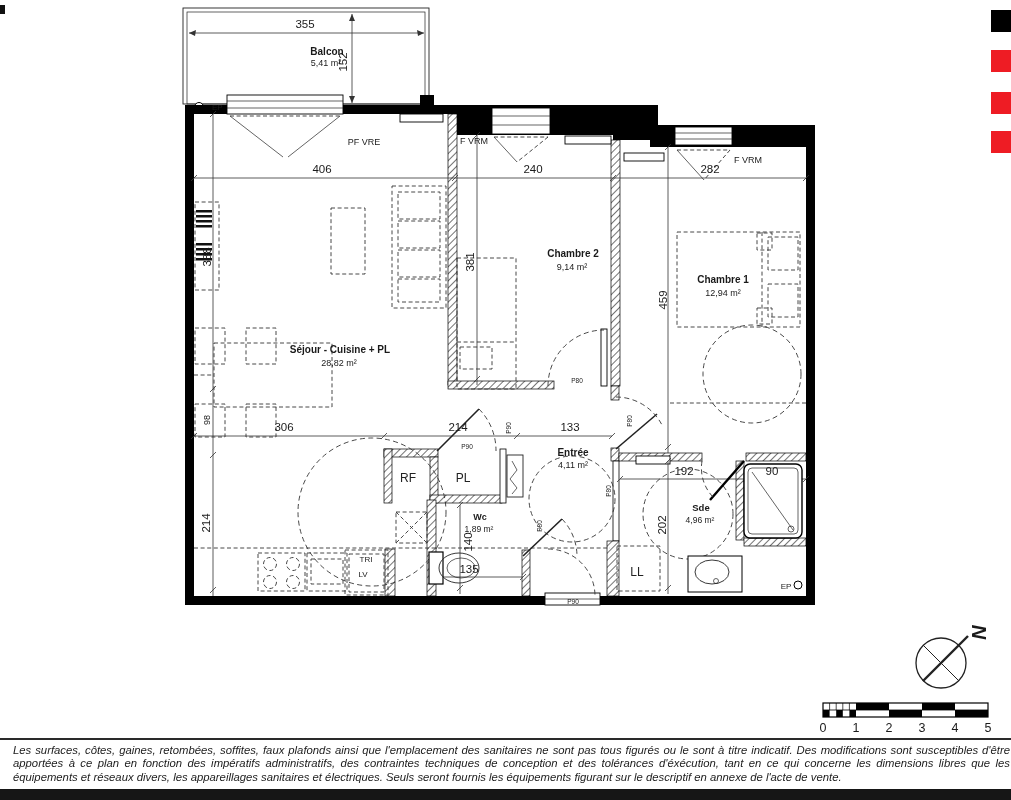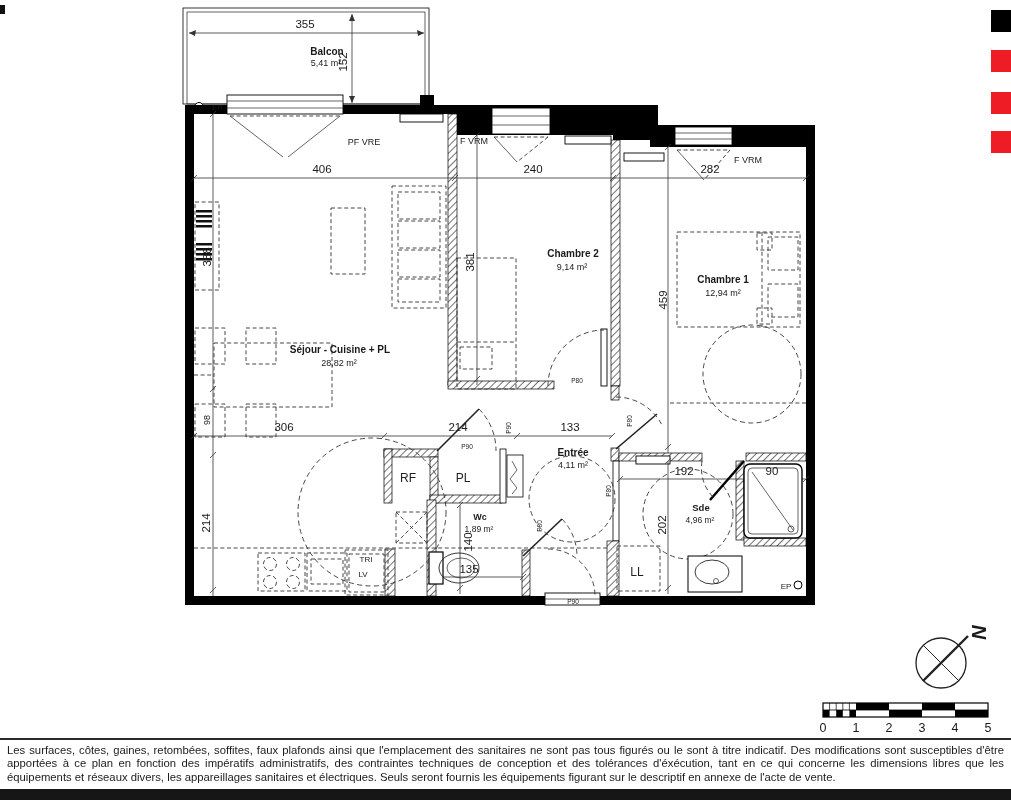--- a/index.html
+++ b/index.html
@@ -16,22 +16,22 @@
   .win{fill:#fff;stroke:#000;stroke-width:.9;}
   .leaf{stroke:#222;stroke-width:1.6;fill:none;}
   .t6{font-size:6.5px;}
   .t8{font-size:8px;}
   .t85{font-size:8.5px;}
   .t9{font-size:9px;}
   .t10{font-size:10px;font-weight:bold;}
   .t11{font-size:11.5px;}
   .t12{font-size:12px;fill:#222;}
   .mid{text-anchor:middle;}
-  #disclaimer{position:absolute;left:7px;top:744px;width:997px;font-size:11.3px;
-              line-height:13.4px;color:#1b1b1b;text-align:justify;}
+  #disclaimer{position:absolute;left:13px;top:744px;width:997px;font-size:11.3px;
+              line-height:13.4px;color:#1b1b1b;text-align:justify;font-style:italic;}
   #rule{position:absolute;left:0;top:738px;width:1011px;height:2px;background:#2a2a2a;}
   #bottombar{position:absolute;left:0;top:789px;width:1011px;height:11px;background:#161616;}
 </style>
 </head>
 <body>
 
 <div id="page">
 <svg width="1011" height="738" viewBox="0 0 1011 738">
   <defs>
     <pattern id="hatch" width="5" height="5" patternUnits="userSpaceOnUse" patternTransform="rotate(45)">

